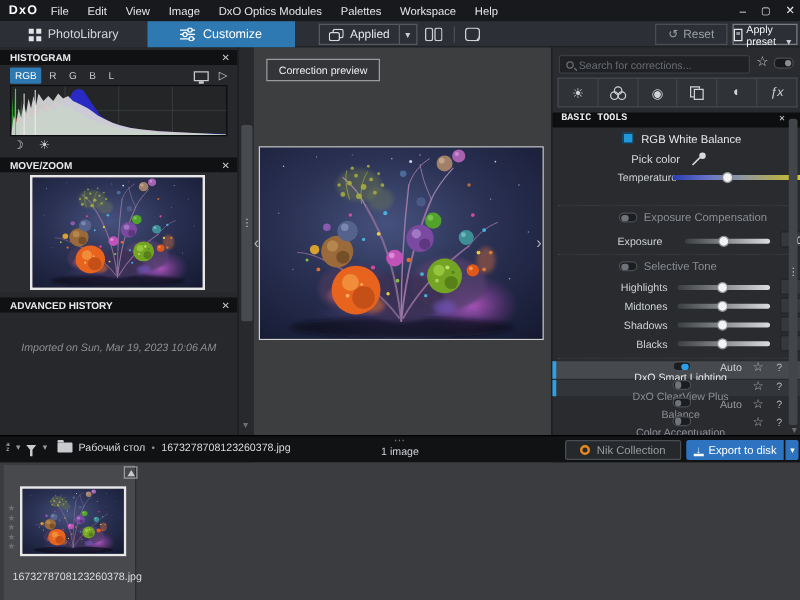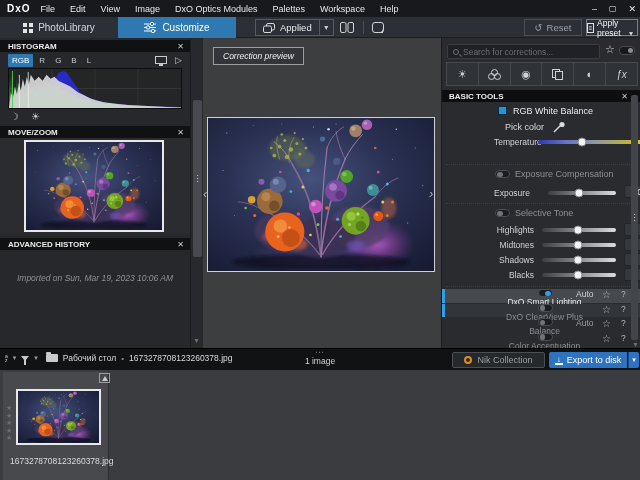--- a/index.html
+++ b/index.html
@@ -47,21 +47,21 @@
   #ah-entry { position:absolute; left:6px; top:214px; width:178px; height:14px; background:#7c7e81; display:flex; align-items:center; justify-content:space-between; padding:0 5px 0 17px; font-size:8.5px; color:#1d1e20; }
   #ah-imported { position:absolute; left:0; top:235px; width:190px; text-align:center; font-style:italic; font-size:8.5px; color:#8e9093; }
 
   
   #gutter { position:absolute; left:190px; top:38px; width:13px; height:310px; background:#27292c; border-left:1px solid #1b1d20; }
   #gutter-sb { position:absolute; left:2px; top:62px; width:9px; height:157px; background:#474a4e; border-radius:2px; }
   .grip-dots { position:absolute; left:50%; top:50%; transform:translate(-50%,-50%); font-size:8px; color:#d8dadc; line-height:6px; }
   #gutter-down { position:absolute; left:2px; bottom:4px; font-size:7px; color:#6a6e73; }
 
   
-  #canvas { position:absolute; left:203px; top:38px; width:238px; height:368px; background:#3d3e40;font-style:italic; }
+  #canvas { position:absolute; left:203px; top:38px; width:238px; height:368px; background:#3d3e40; }
   #preview-label { position:absolute; left:10px; top:9px; padding:3px 9px; border:1px solid #9a9da0; background:#343538; font-size:8.5px; color:#eceef0; }
   #main-image { position:absolute; left:4px; top:79px; width:228px; height:155px; border:1px solid #cfd1d3; background:#14172a; }
   .nav-chevron { position:absolute; font-size:13px; color:#aeb1b4; top:148px; }
   #chev-left { left:0px; } #chev-right { left:226px; }
 
   
   #right { position:absolute; left:441px; top:38px; width:199px; height:310px; background:#292b2e; border-left:1px solid #1a1c1e; }
   #search-box { position:absolute; left:5px; top:6px; width:153px; height:15px; background:#1f2124; border:1px solid #3a3d41; border-radius:2px; display:flex; align-items:center; }
   #search-box input { background:transparent; border:none; outline:none; font-family:inherit; font-size:8.5px; color:#c8cacd; width:120px; }
   #search-box input::placeholder { color:#6a6e73; }
@@ -73,21 +73,21 @@
   #tool-icon-row { position:absolute; left:4px; top:24px; width:192px; height:24px; display:flex; }
   .tool-cell { flex:1; border:1px solid #46494d; border-left:none; background:#2f3236; display:flex; align-items:center; justify-content:center; color:#cfd2d5; font-size:11px; }
   .tool-cell:first-child { border-left:1px solid #46494d; }
   .cw { position:relative; width:13px; height:11px; }
   .cw i { position:absolute; width:7px; height:7px; border:1px solid #cfd2d5; border-radius:50%; }
   .cw i:nth-child(1){ left:3px; top:0; } .cw i:nth-child(2){ left:0; top:4px; } .cw i:nth-child(3){ left:6px; top:4px; }
   .geo { position:relative; width:11px; height:11px; }
   .geo i { position:absolute; width:8px; height:9px; border:1px solid #cfd2d5; }
   .geo i:nth-child(1){ left:0; top:0; } .geo i:nth-child(2){ left:3px; top:2px; background:#2f3236; }
   .fx { font-style:italic; font-size:10px; }
-  #bt-head { position:absolute; left:0; top:52px; width:199px; height:12px; background:#0d0e10; display:flex; align-items:center; font-size:8px; font-weight:bold; color:#e8eaec; padding-left:7px; }
+  #bt-head { position:absolute; left:0; top:52px; width:199px; height:12px; background:#0d0e10; display:flex; align-items:flex-start; font-size:8px; font-weight:bold; color:#e8eaec; padding-left:7px;font-family:Liberation Mono, monospace; }
   #bt-head .x { position:absolute; right:13px; font-weight:normal; font-size:8px; color:#c9ccd0; }
   .prow { position:absolute; left:0; width:196px; display:flex; align-items:center;margin-left:47px; }
   .rowstar { position:absolute; left:160px; font-size:10px; color:#b9bcbf; }
   .rowhelp { position:absolute; left:179px; font-size:8.5px; color:#b9bcbf; }
   .autotxt { position:absolute; left:134px; font-size:8.5px; color:#cfd2d5; }
   .checkbox { width:9px; height:9px; background:#2196d9; border:1px solid #0d2a3c; margin:0 6px 0 9px; }
   .toggle { position:relative; width:15px; height:8px; border-radius:4px; background:#1b1d20; border:1px solid #4a4e53; margin:0 5px 0 6px; flex:none; }
   .toggle .tknob { position:absolute; left:1px; top:0.5px; width:5.5px; height:5.5px; border-radius:50%; background:#70747a; }
   .toggle.on .tknob { left:auto; right:1px; background:#2b9fe8; }
   .dim { color:#8b8f94; } .lit { color:#e7e9eb; }

